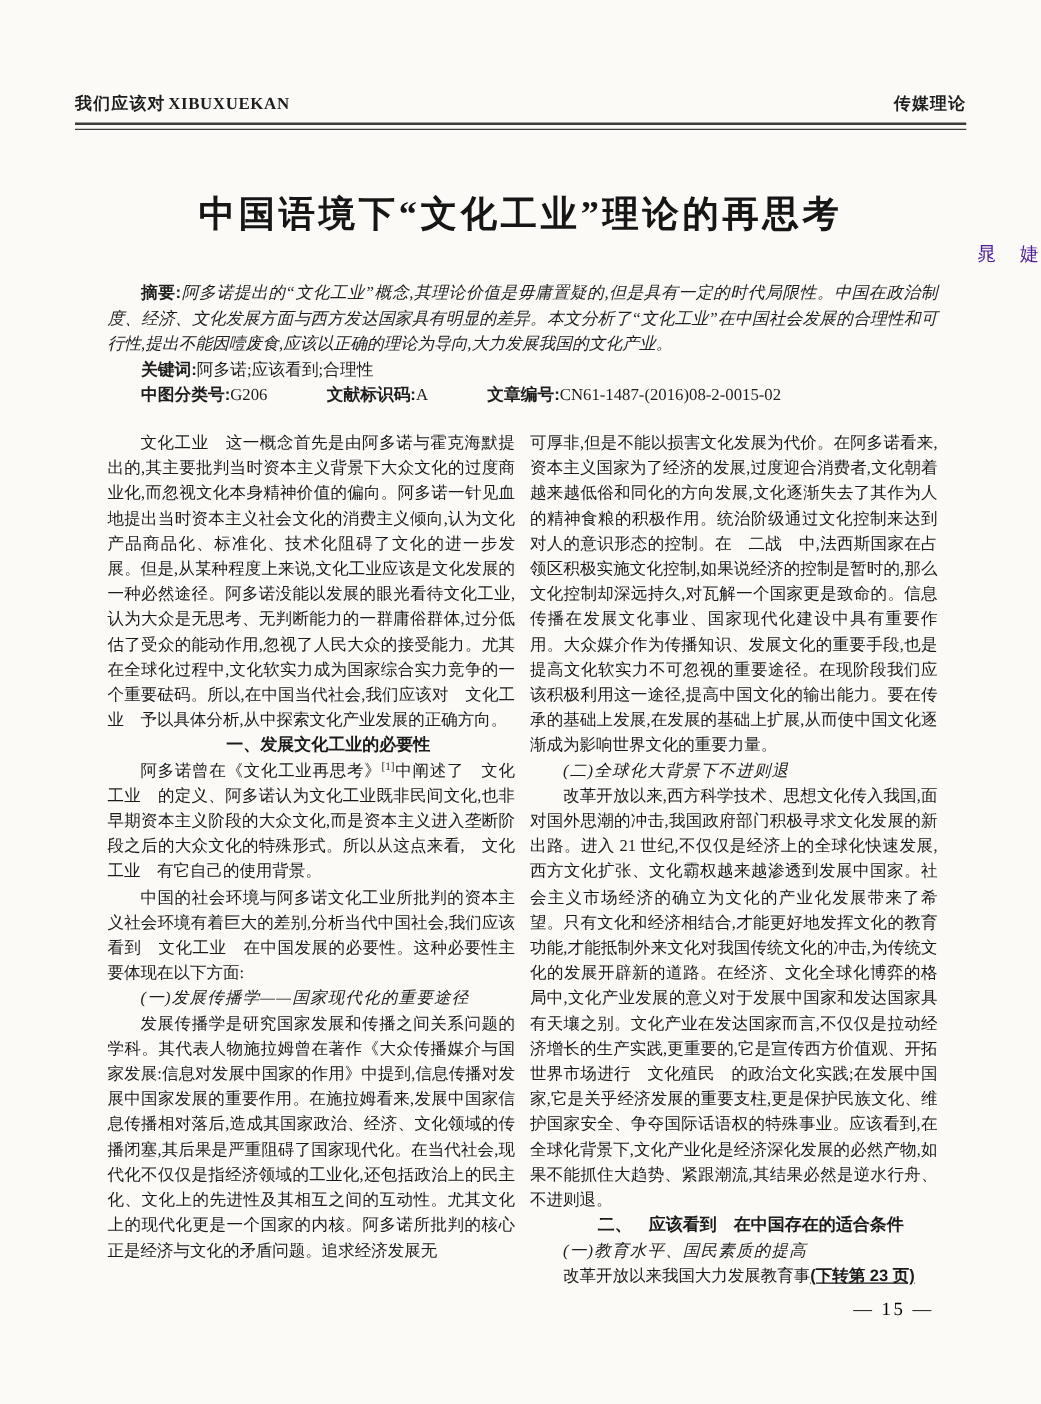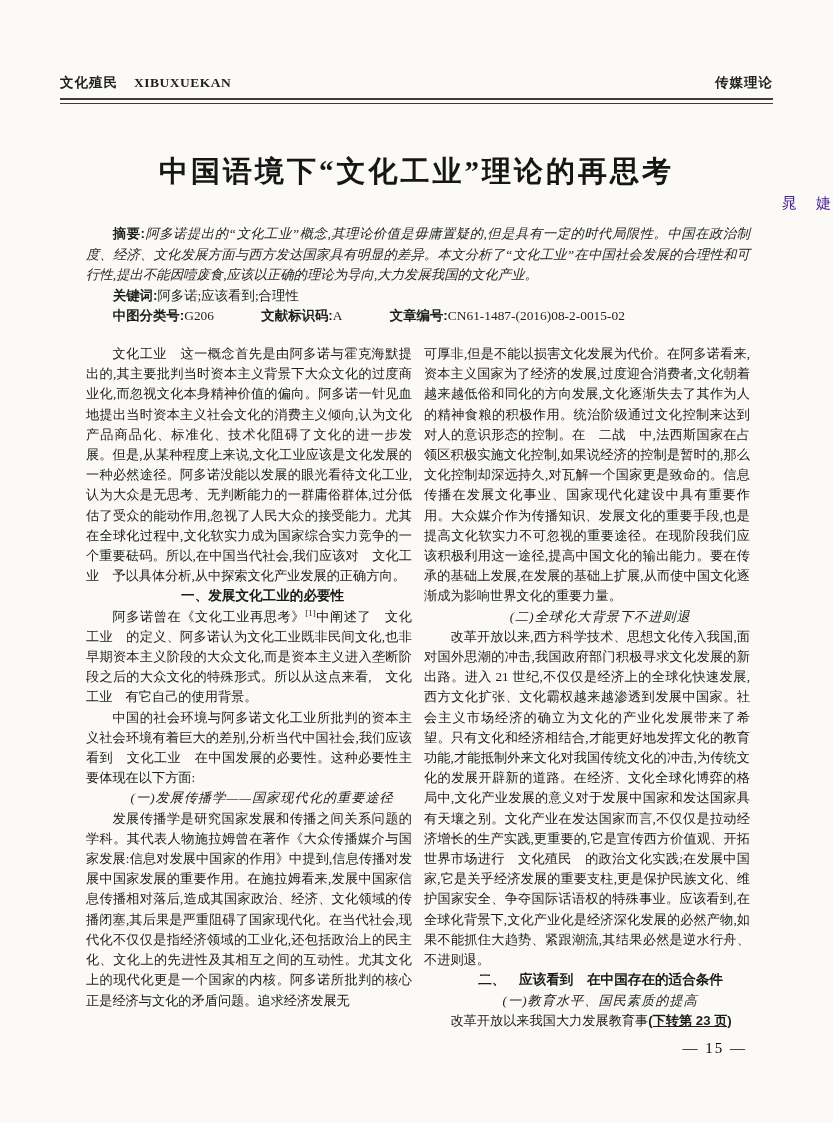--- a/index.html
+++ b/index.html
@@ -8,21 +8,21 @@
     background:#fbfaf7;color:#1e1e1e;
     font-family:"Liberation Serif","DejaVu Serif",serif;
     overflow:hidden;
   }
   
   .page-header{
     position:absolute;top:74px;left:60px;right:60px;
     display:flex;justify-content:space-between;align-items:baseline;
     font-size:13.5px;font-weight:bold;letter-spacing:1px;
   }
-  .journal-name .en{font-weight:600;letter-spacing:.5px;margin-left:16px;}
+  .journal-name .en{font-weight:600;letter-spacing:.5px;margin-left:2px;}
   .double-rule{
     position:absolute;top:98px;left:60px;right:60px;height:3px;
     border-top:2px solid #3c3c3c;border-bottom:1px solid #3c3c3c;
   }
   
   .article-title{
     position:absolute;top:133px;left:0;width:100%;
     text-align:center;font-size:29px;font-weight:600;letter-spacing:3px;
     color:#161616;
   }
@@ -50,35 +50,35 @@
     margin:0;text-align:justify;font-size:13.2px;line-height:20.2px;
     color:#1b1b1b;word-break:break-all;
   }
   .blk.indent{text-indent:2em;}
   .blk.noindent{text-indent:0;}
   .blk.h-bold{
     font-weight:bold;text-indent:2em;text-align:center;
     font-family:"Liberation Sans","DejaVu Sans",sans-serif;
     font-size:13.6px;
   }
-  .blk.h-kai{font-style:italic;text-indent:2em;text-align:center;letter-spacing:1px;}
+  .blk.h-kai{font-style:italic;text-indent:2em;text-align:left;letter-spacing:1px;}
   .blk sup{font-size:9px;line-height:0;}
   .turn-note{font-family:"Liberation Sans","DejaVu Sans",sans-serif;font-weight:bold;text-decoration:underline;}
   
   .page-footer{
     position:absolute;top:1040px;right:86px;
     font-size:15px;font-weight:normal;letter-spacing:2px;color:#000000;margin-left:15px;
   }
 </style>
 </head>
 <body>
 
 <div class="page-header">
   <span class="journal-name">
-    <span>文化殖民</span><span class="en">XIBUXUEKAN</span>
+    <span>我们应该对</span><span class="en">XIBUXUEKAN</span>
   </span>
   <span>传媒理论</span>
 </div>
 <div class="double-rule"></div>
 
 <h1 class="article-title">中国语境下“文化工业”理论的再思考</h1>
 <div class="article-author">晁　婕</div>
 
 <div class="meta">
   <p class="abstract-p"><span class="lbl">摘要:</span><span>阿多诺提出的“文化工业”概念,其理论价值是毋庸置疑的,但是具有一定的时代局限性。中国在政治制度、经济、文化发展方面与西方发达国家具有明显的差异。本文分析了“文化工业”在中国社会发展的合理性和可行性,提出不能因噎废食,应该以正确的理论为导向,大力发展我国的文化产业。</span></p>

